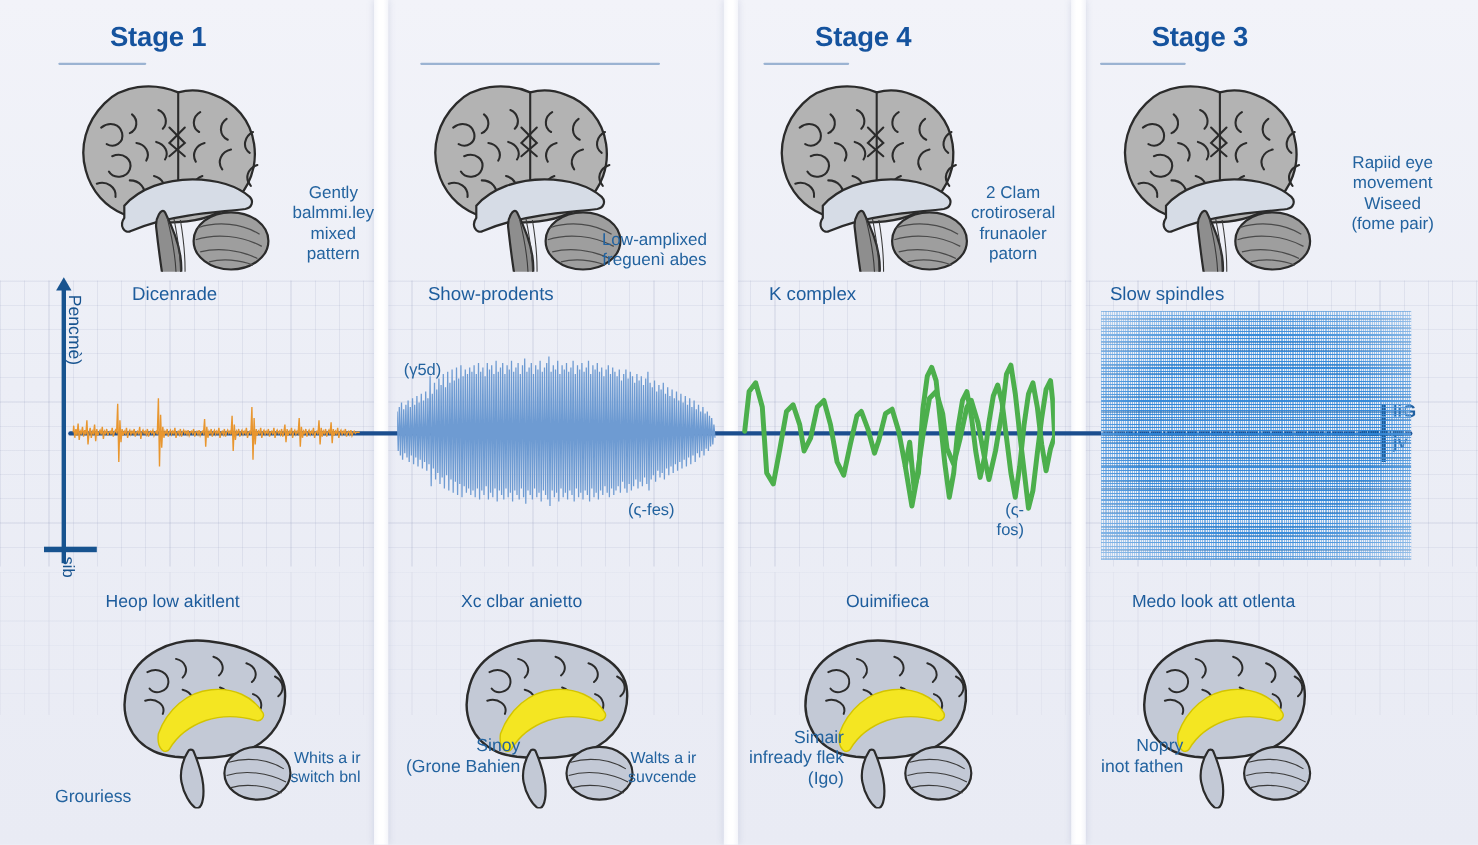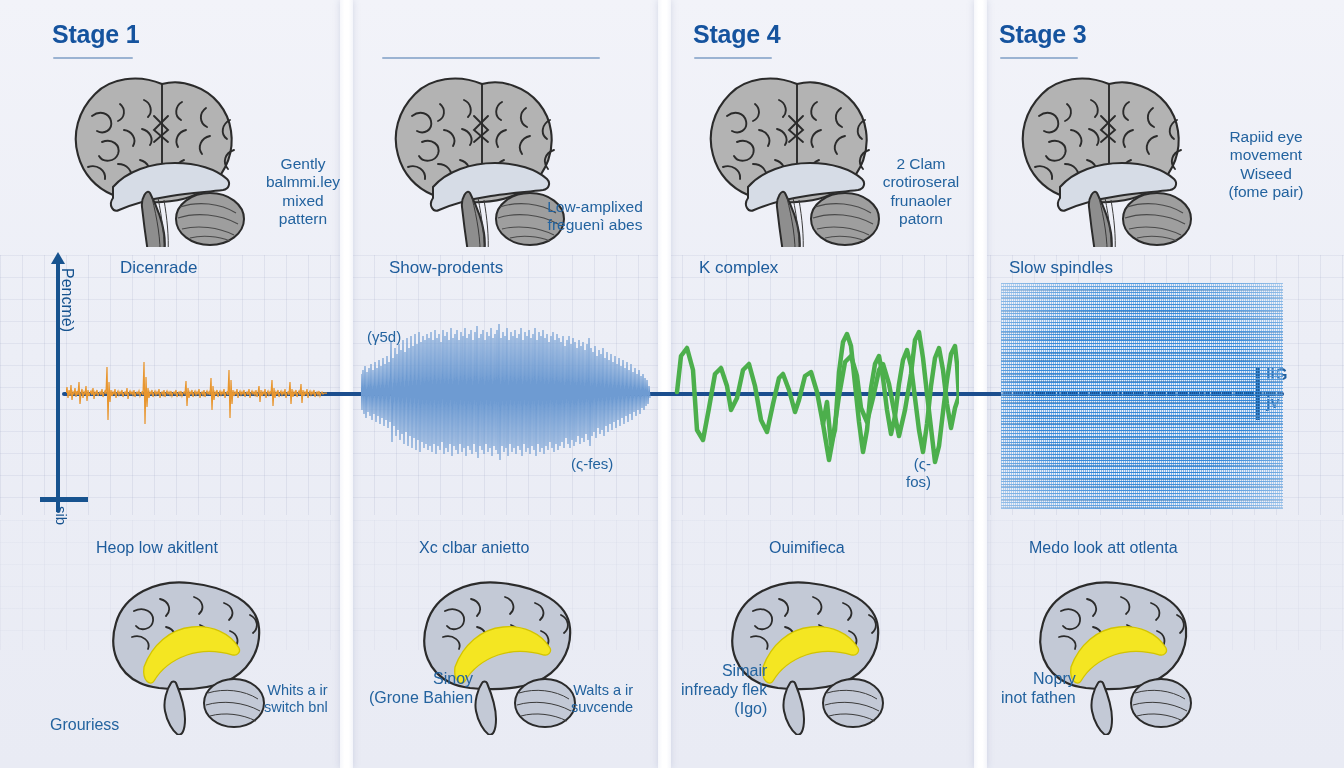--- a/index.html
+++ b/index.html
@@ -27,36 +27,36 @@
   .divider{
     position:absolute; top:0; bottom:0; width:13px;
     background:linear-gradient(90deg,#f6f7fb,#ffffff 35%,#ffffff 65%,#f4f5fa);
     box-shadow:0 0 7px rgba(140,150,185,.30);
   }
 
   
   .panel{ position:absolute; top:0; bottom:0; }
   .panel-title{
     position:absolute; font-weight:bold; font-size:25px;
-    color:#15539e; letter-spacing:-.2px; white-space:nowrap;
+    color:#15539e; letter-spacing:-.2px; white-space:nowrap;margin-left:48px;
   }
   .title-rule{
     position:absolute; height:2px; background:#9bb3d2; border-radius:1px;
   }
 
   
   .brain{ position:absolute; }
 
   
   .ann{
     position:absolute; color:#23639f; font-size:15.5px; line-height:1.18;
     white-space:pre-line;
     text-align:right;
   }
-  .ann.c{ text-align:center; }
+  .ann.c{ text-align:center;margin-top:12px; }
   .caption{
     position:absolute; color:#1d5c9c; font-size:17px; white-space:nowrap;
   }
 
   
   .axis-line{ position:absolute; background:#17538f; }
   .axis-arrow{
     position:absolute; width:0;height:0;
     border-left:7px solid transparent; border-right:7px solid transparent;
     border-bottom:12px solid #17538f;

